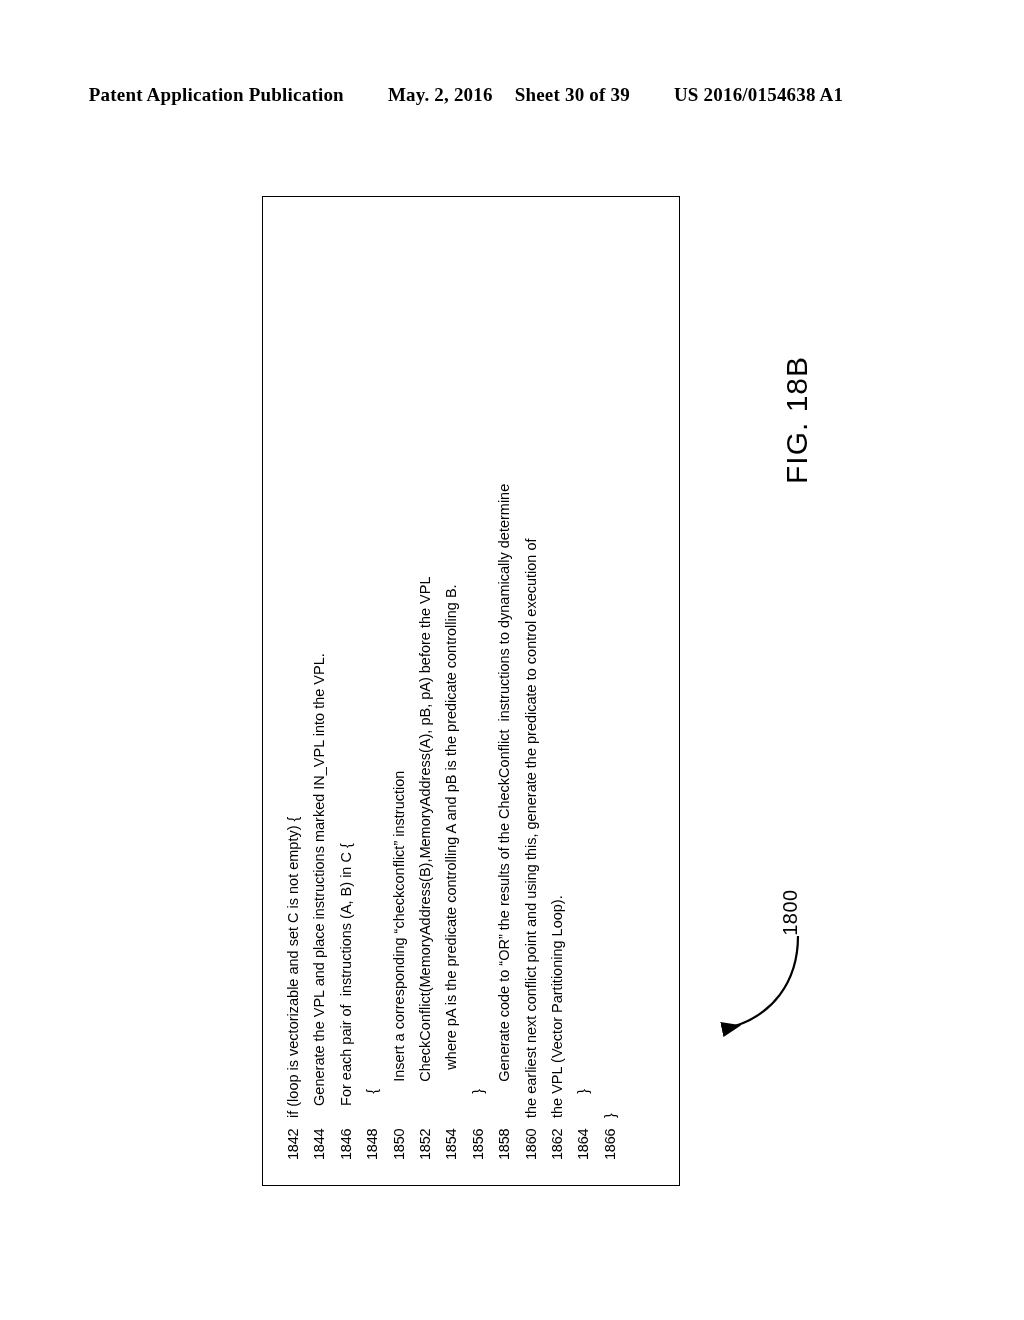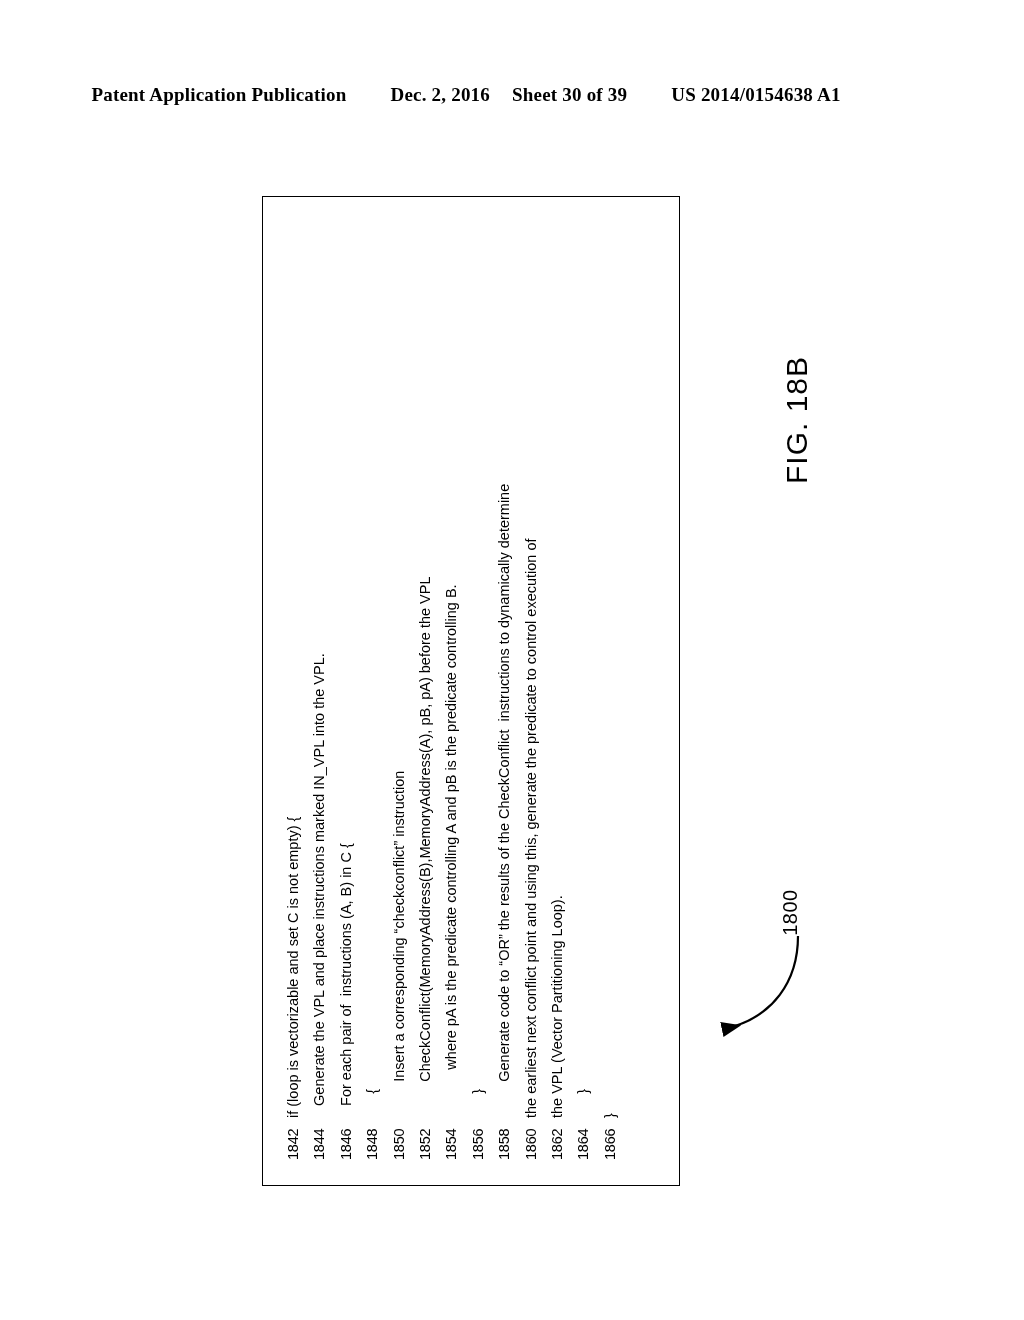--- a/index.html
+++ b/index.html
@@ -143,23 +143,23 @@
     top: 930px;
     width: 130px;
     height: 130px;
   }
 </style>
 </head>
 <body>
 
 <div class="page-header">
   <span class="hdr-pub">Patent Application Publication</span>
-  <span class="hdr-date">Dec. 2, 2016</span>
+  <span class="hdr-date">May. 2, 2016</span>
   <span class="hdr-sheet">Sheet 30 of 39</span>
-  <span class="hdr-number">US 2014/0154638 A1</span>
+  <span class="hdr-number">US 2016/0154638 A1</span>
 </div>
 
 <div class="figure-area">
 
   <div class="code-box">
     <div class="rot-wrap">
       <div class="code-lines" id="code-lines">
           <div class="code-line">
             <span class="line-num">1842</span>
             <span class="line-text">if (loop is vectorizable and set C is not empty) {</span>

